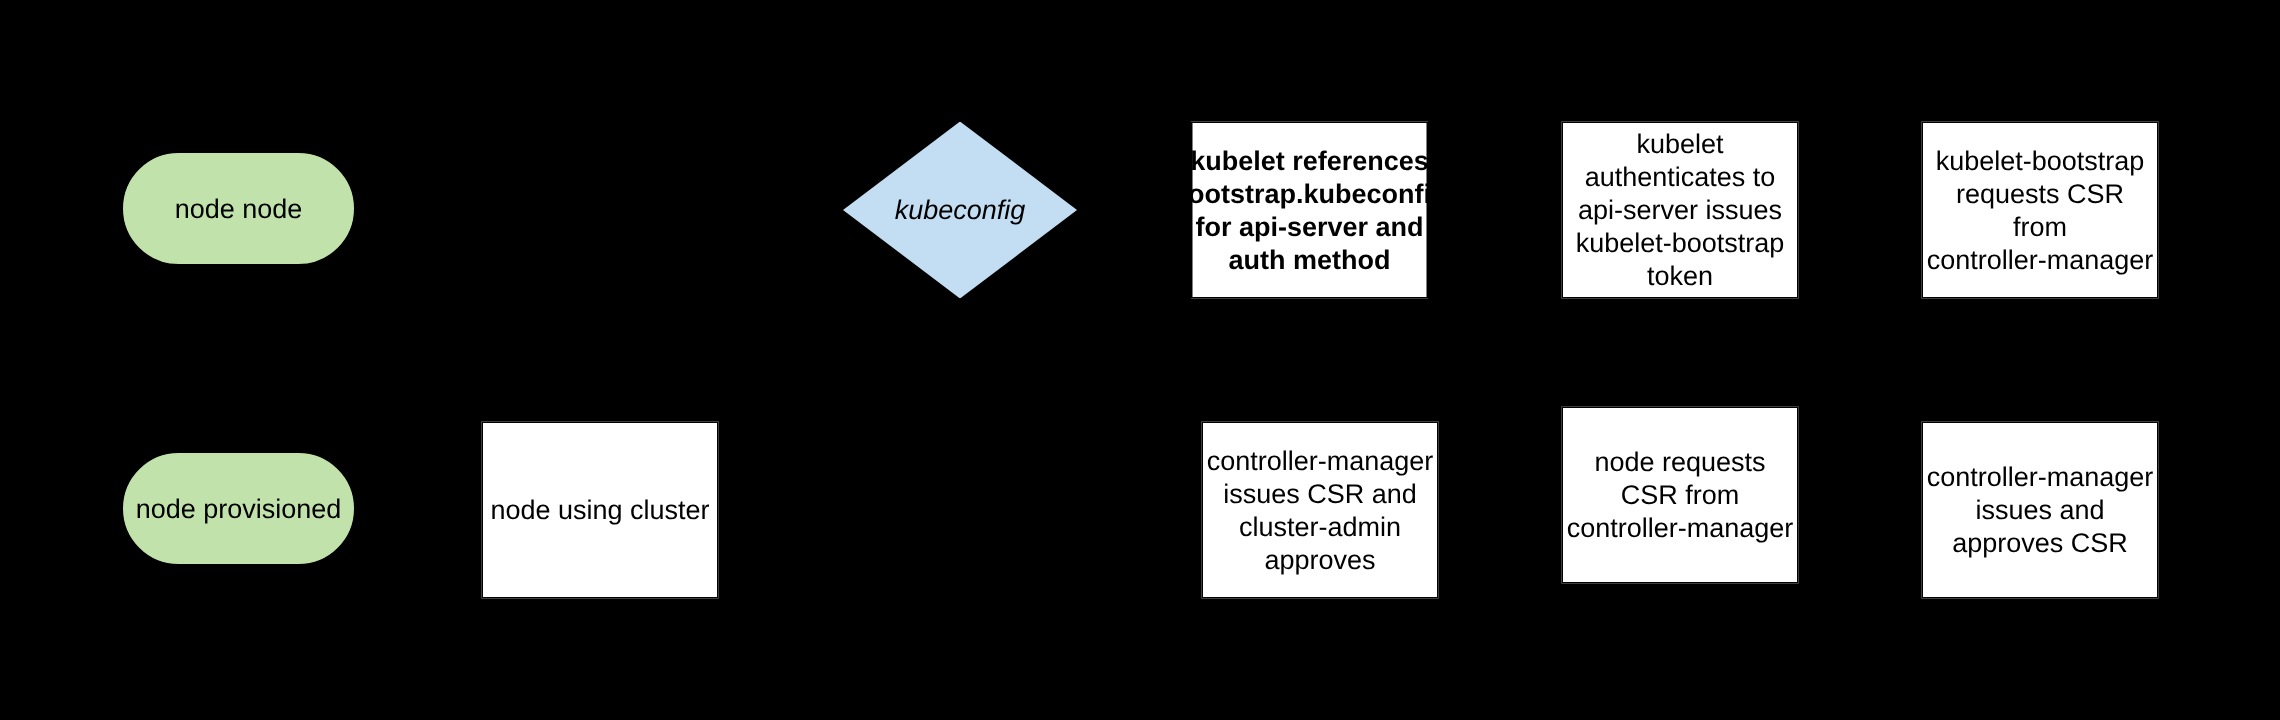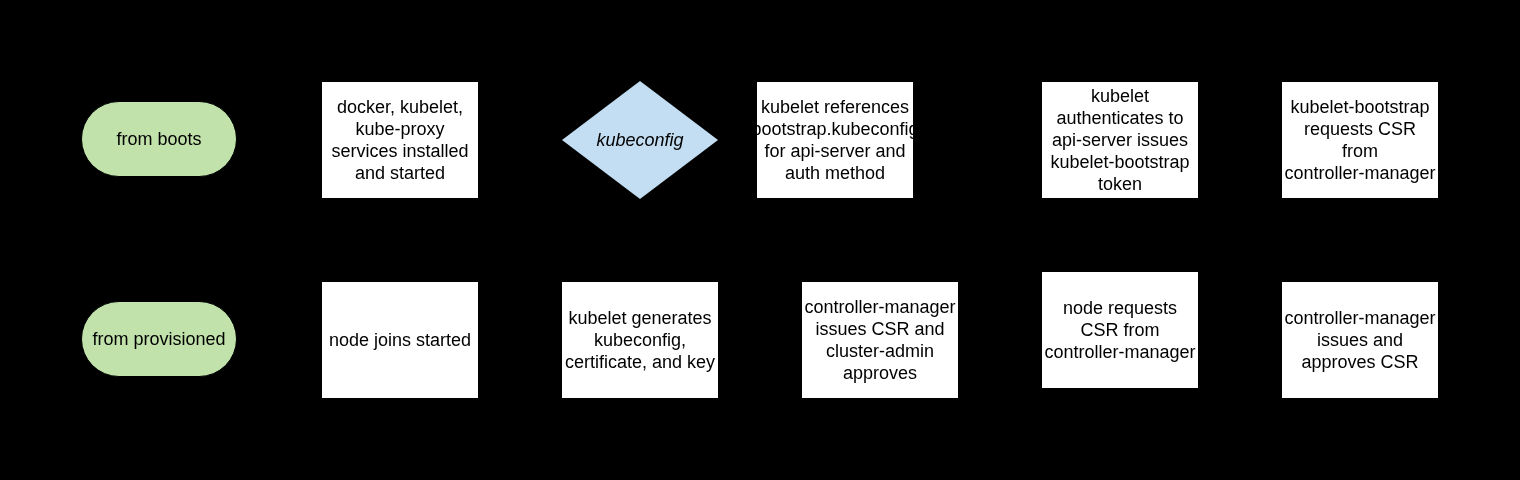--- a/index.html
+++ b/index.html
@@ -49,36 +49,30 @@
     background: var(--decision-fill, #c3def2);
     clip-path: polygon(50% 0%, 100% 50%, 50% 100%, 0% 50%);
   }
 </style>
 </head>
 <body>
 
 <div class="canvas">
 
   <div class="node terminal" style="left:81px; top:101px; width:156px; height:76px;">
-    <span class="label">from boots</span>
+    <span class="label">node node</span>
   </div>
 
-  <div class="node process" style="left:321px; top:81px; width:158px; height:118px;">
-    <span class="label">docker, kubelet,
-kube-proxy
-services installed
-and started</span>
-  </div>
 
   <div class="node decision" style="left:562px; top:81px; width:156px; height:118px;font-style:italic;">
     <div class="diamond-bg"></div>
     <span class="label">kubeconfig</span>
   </div>
 
-  <div class="node process" style="left:756px; top:81px; width:158px; height:118px;">
+  <div class="node process" style="left:794px; top:81px; width:158px; height:118px;font-weight:bold;">
     <span class="label">kubelet references
 bootstrap.kubeconfig
 for api-server and
 auth method</span>
   </div>
 
   <div class="node process" style="left:1041px; top:81px; width:158px; height:118px;">
     <span class="label">kubelet
 authenticates to
 api-server issues
@@ -87,32 +81,27 @@
   </div>
 
   <div class="node process" style="left:1281px; top:81px; width:158px; height:118px;">
     <span class="label">kubelet-bootstrap
 requests CSR
 from
 controller-manager</span>
   </div>
 
   <div class="node terminal" style="left:81px; top:301px; width:156px; height:76px;">
-    <span class="label">from provisioned</span>
+    <span class="label">node provisioned</span>
   </div>
 
   <div class="node process" style="left:321px; top:281px; width:158px; height:118px;">
-    <span class="label">node joins started</span>
+    <span class="label">node using cluster</span>
   </div>
 
-  <div class="node process" style="left:561px; top:281px; width:158px; height:118px;">
-    <span class="label">kubelet generates
-kubeconfig,
-certificate, and key</span>
-  </div>
 
   <div class="node process" style="left:801px; top:281px; width:158px; height:118px;">
     <span class="label">controller-manager
 issues CSR and
 cluster-admin
 approves</span>
   </div>
 
   <div class="node process" style="left:1041px; top:271px; width:158px; height:118px;">
     <span class="label">node requests

